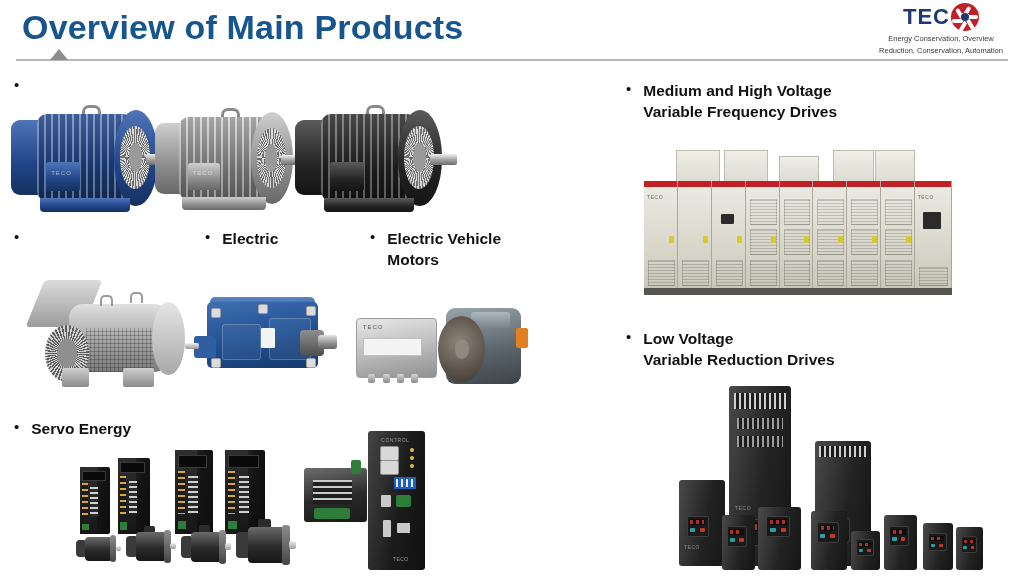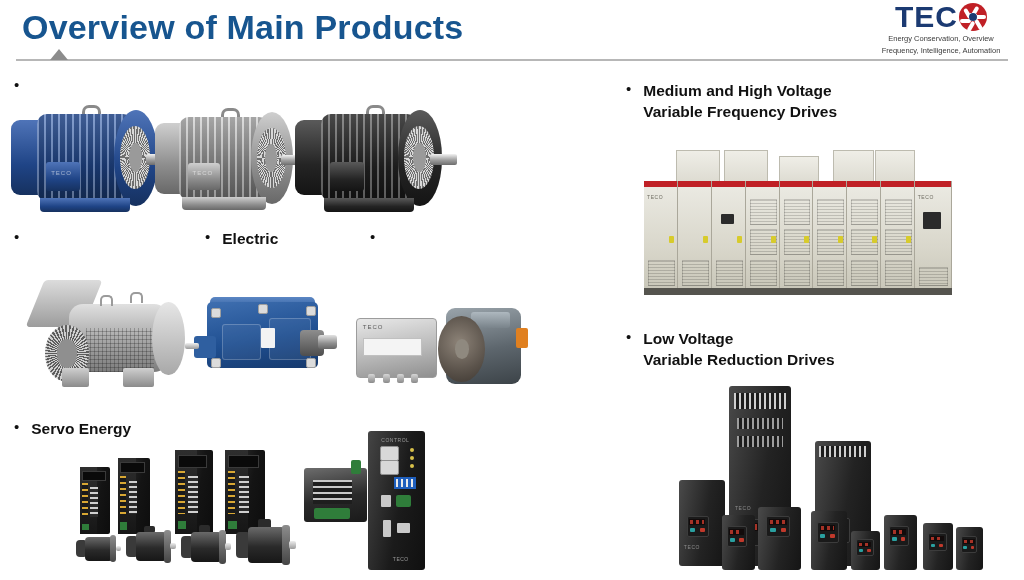--- a/index.html
+++ b/index.html
@@ -10,21 +10,21 @@
   #slide-title{position:absolute;left:22px;top:8px;font-size:34px;font-weight:bold;
     color:#17558f;letter-spacing:.2px;white-space:nowrap;}
   #title-rule{position:absolute;left:16px;top:59px;width:992px;height:2px;background:#b7b7b7;}
   #title-marker{position:absolute;left:50px;top:49px;width:0;height:0;
     border-left:9px solid transparent;border-right:9px solid transparent;
     border-bottom:11px solid #8c8c8c;}
 
   
   #logo{position:absolute;right:8px;top:2px;width:150px;text-align:center;}
   .logo-mark{display:flex;align-items:center;justify-content:center;height:30px;}
-  .logo-word{font-size:30px;font-weight:bold;color:#1b3a72;letter-spacing:1px;line-height:30px;}
+  .logo-word{font-size:22px;font-weight:bold;color:#1b3a72;letter-spacing:1px;line-height:30px;}
   .logo-fan{position:relative;width:28px;height:28px;margin-left:1px;}
   .logo-fan .ring{position:absolute;inset:0;border-radius:50%;
      background:radial-gradient(circle at 50% 50%,#fff 0 22%,#c02026 23% 100%);}
   .logo-fan .blade{position:absolute;left:50%;top:50%;width:11px;height:4px;
      background:#ffffff;border-radius:3px;transform-origin:0 50%;}
   .logo-fan .hub{position:absolute;left:50%;top:50%;width:8px;height:8px;margin:-4px 0 0 -4px;
      background:#1b3a72;border-radius:50%;}
   .logo-tag{font-size:7.5px;color:#3a3a3a;line-height:10px;margin-top:2px;white-space:nowrap;}
 
   
@@ -181,21 +181,21 @@
       <span class="blade" style="transform:rotate(0deg) translate(2px,-2px)"></span>
       <span class="blade" style="transform:rotate(60deg) translate(2px,-2px)"></span>
       <span class="blade" style="transform:rotate(120deg) translate(2px,-2px)"></span>
       <span class="blade" style="transform:rotate(180deg) translate(2px,-2px)"></span>
       <span class="blade" style="transform:rotate(240deg) translate(2px,-2px)"></span>
       <span class="blade" style="transform:rotate(300deg) translate(2px,-2px)"></span>
       <span class="hub"></span>
     </span>
   </div>
   <div class="logo-tag">Energy Conservation, Overview</div>
-  <div class="logo-tag">Frequency, Intelligence,  Automation</div>
+  <div class="logo-tag">Reduction, Conservation,  Automation</div>
 </div>
 
 <div class="bullet" style="left:14px;top:76px;">
   <span class="dot">•</span>
 </div>
 
 <div class="art" style="left:8px;top:100px;width:160px;height:120px;">
   <div class="motor blue" style="inset:0;">
     <div class="m-hook"></div>
     <div class="m-rear"></div>
@@ -242,20 +242,22 @@
 
 <div class="bullet" style="left:14px;top:228px;">
   <span class="dot">•</span>
 </div>
 <div class="bullet" style="left:205px;top:228px;">
   <span class="dot">•</span>
   <span class="btxt">Electric</span>
 </div>
 <div class="bullet" style="left:370px;top:228px;">
   <span class="dot">•</span>
+  <span class="btxt">Electric Vehicle
+Motors</span>
 </div>
 
 <div class="art" style="left:18px;top:278px;width:170px;height:118px;">
   <div style="position:absolute;inset:0;">
     <div class="mv-hood"></div>
     <div class="mv-drum"></div>
     <div class="mv-mesh"></div>
     <div class="mv-end"></div>
     <div class="mv-stator"></div>
     <div class="mv-stator-c"></div>

